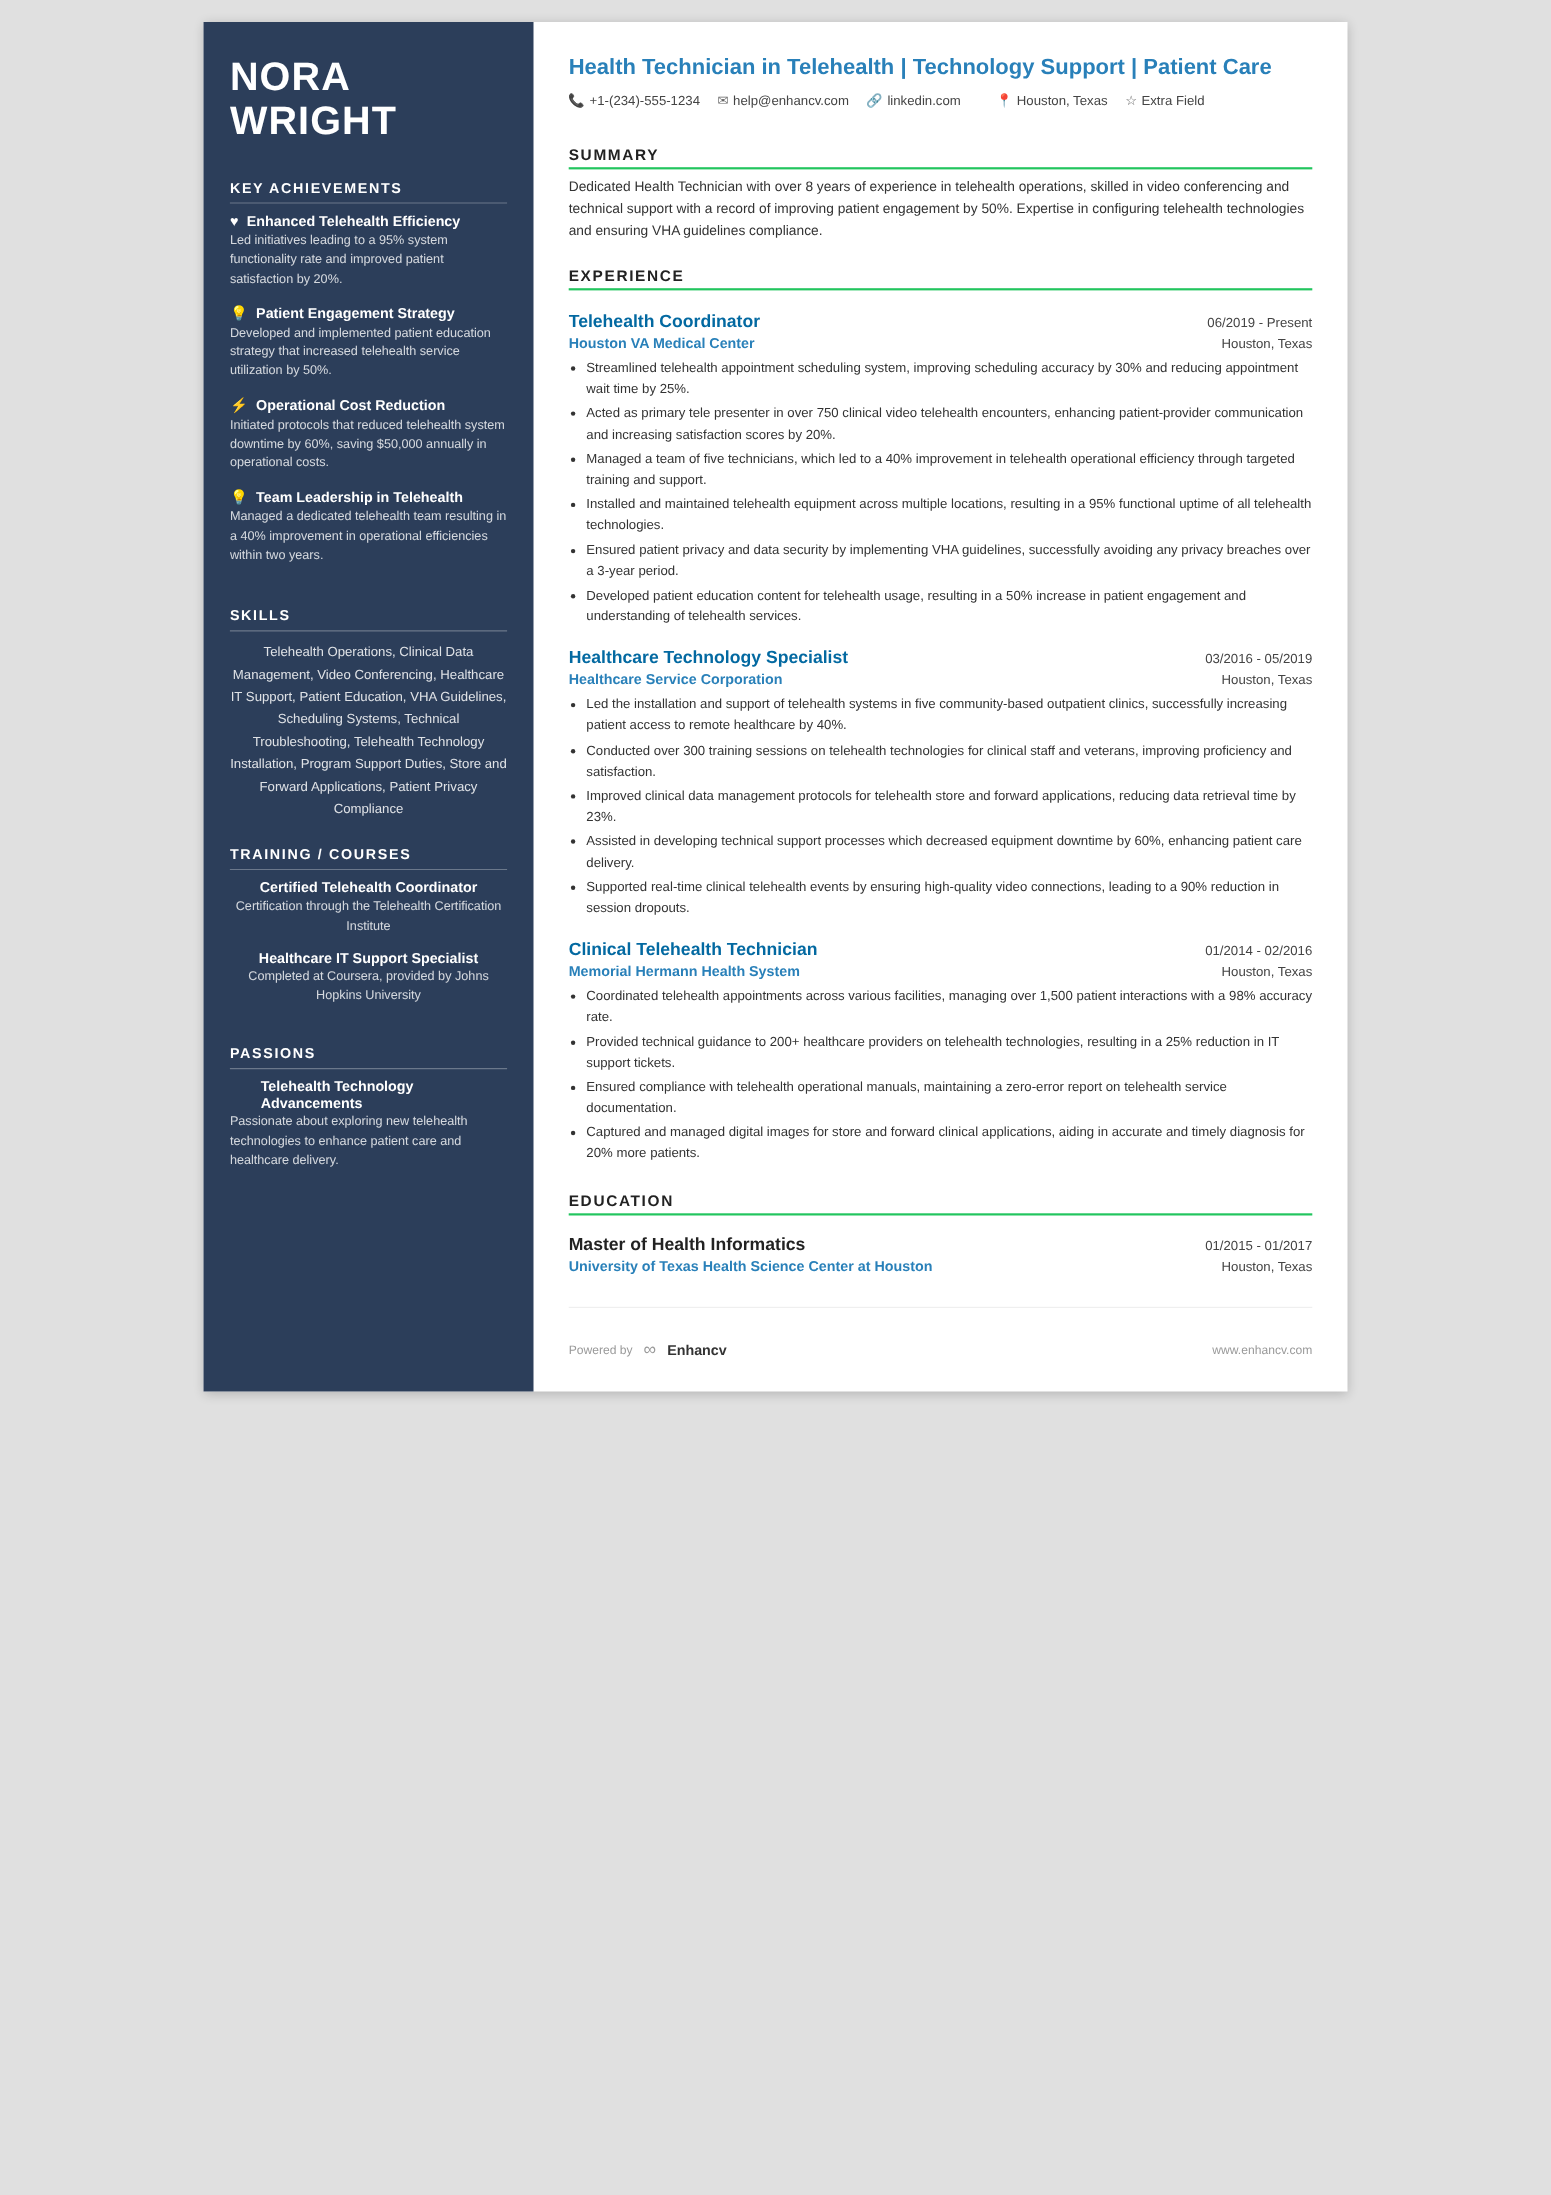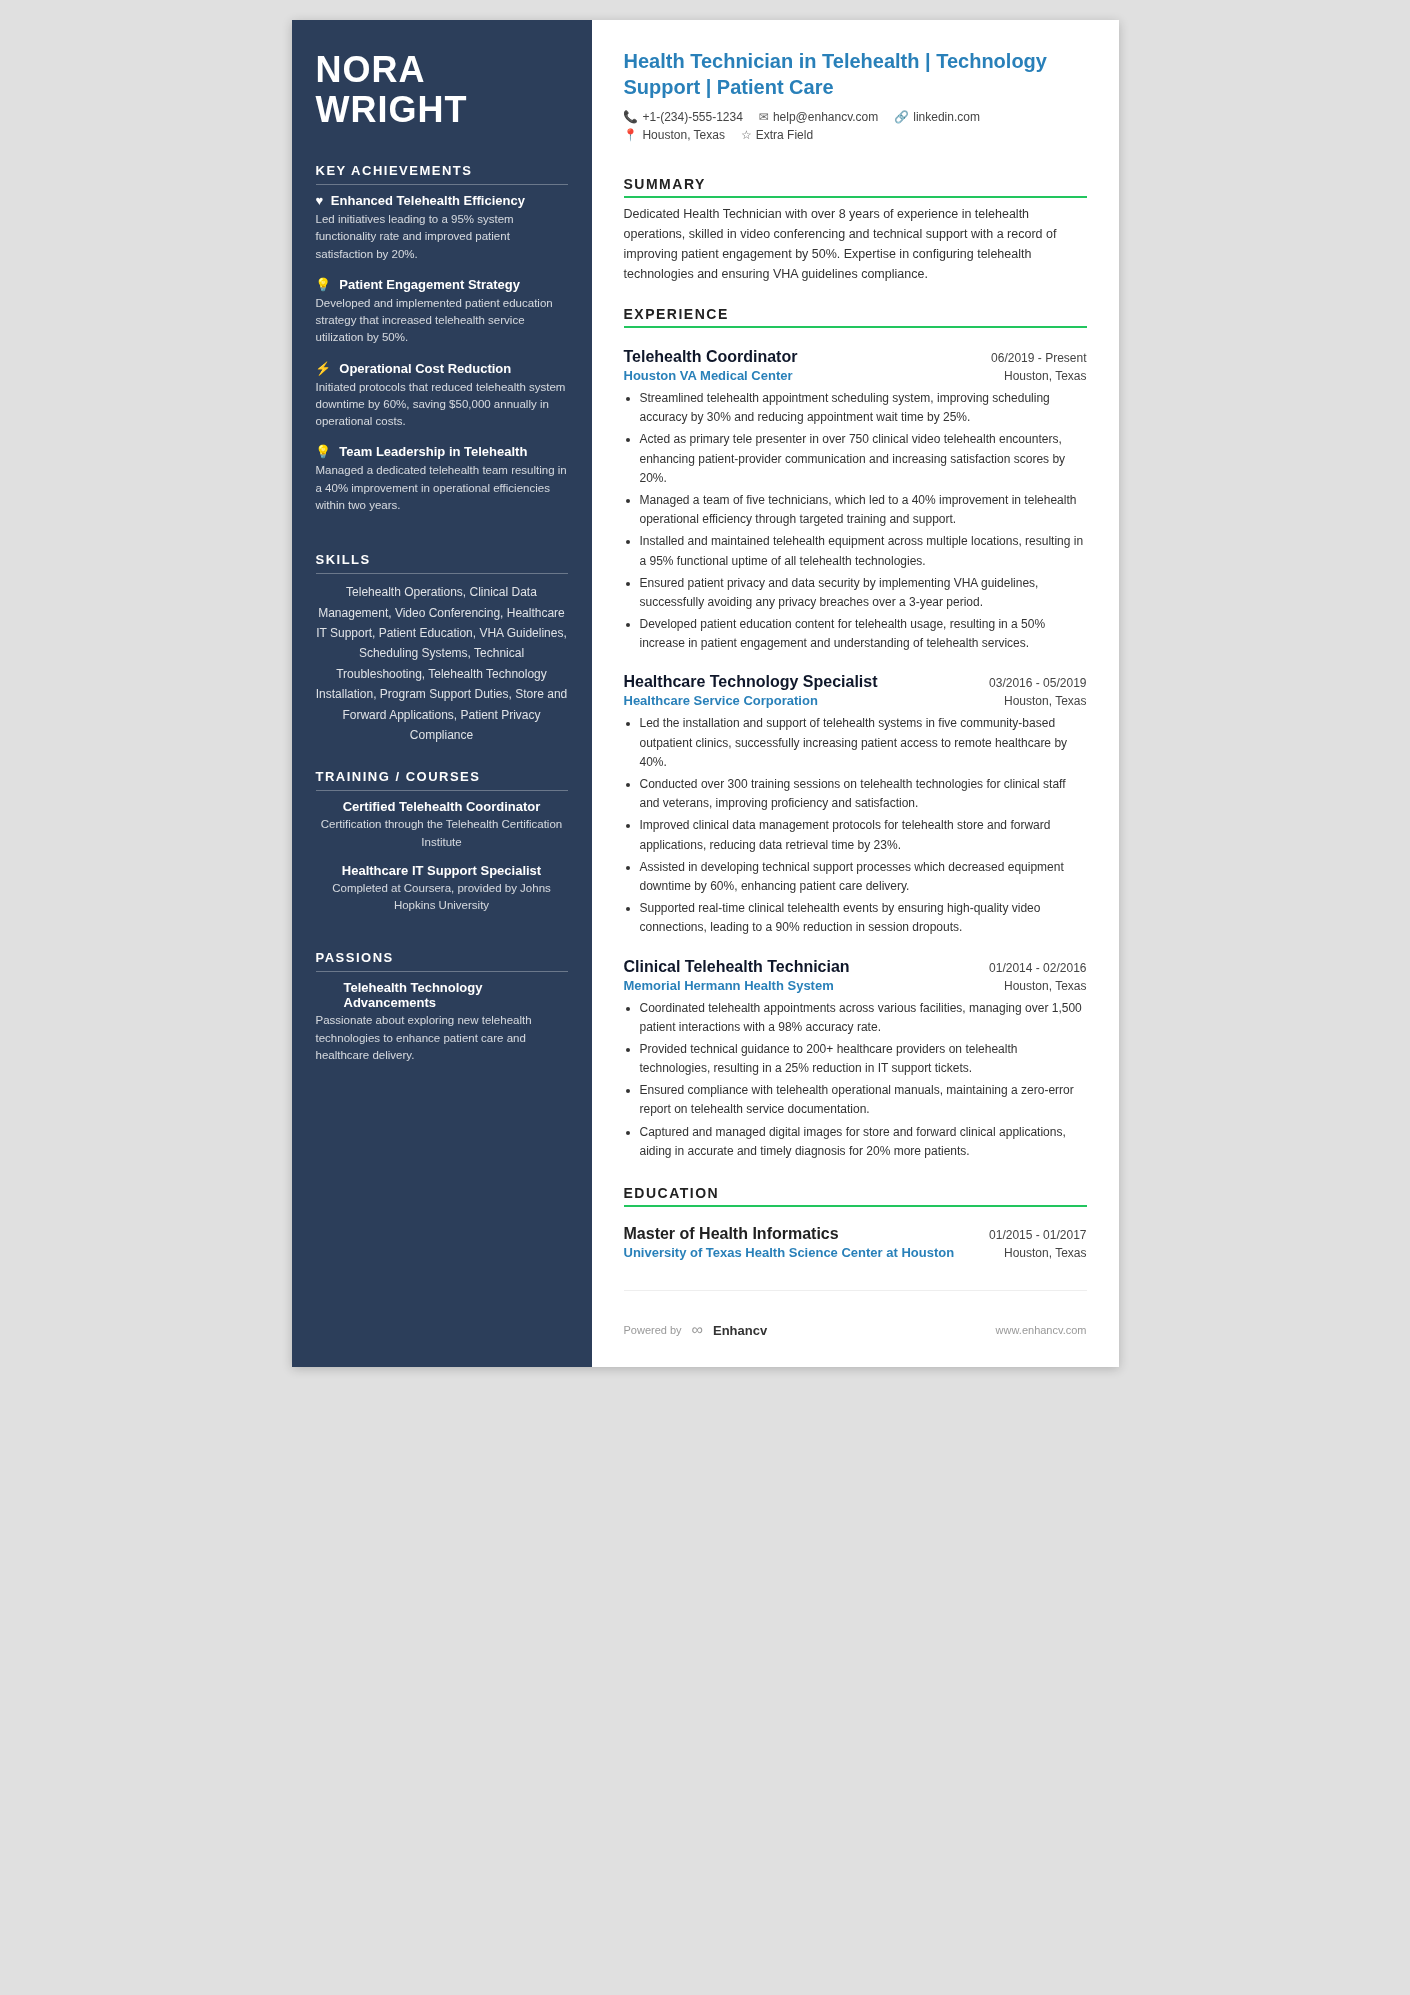--- a/index.html
+++ b/index.html
@@ -4,21 +4,21 @@
   <style>
     * { margin: 0; padding: 0; box-sizing: border-box; }
     body {
       font-family: Arial, sans-serif;
       background: #e0e0e0;
       display: flex;
       justify-content: center;
       padding: 20px;
     }
     .resume {
-      width: 827px;
+      width: 1040px;
       background: #fff;
       display: flex;
       min-height: 1200px;
       box-shadow: 0 2px 10px rgba(0,0,0,0.2);
     }
     
     .sidebar {
       width: 300px;
       min-width: 300px;
       background: #2c3e5a;
@@ -153,21 +153,21 @@
     .exp-header {
       display: flex;
       justify-content: space-between;
       align-items: baseline;
       margin-top: 14px;
       margin-bottom: 2px;
     }
     .exp-title {
       font-size: 16px;
       font-weight: 700;
-      color: #0f172a;
+      color: #0369a1;
     }
     .exp-date {
       font-size: 12px;
       color: #444;
       white-space: nowrap;
     }
     .exp-company-row {
       display: flex;
       justify-content: space-between;
       align-items: baseline;

